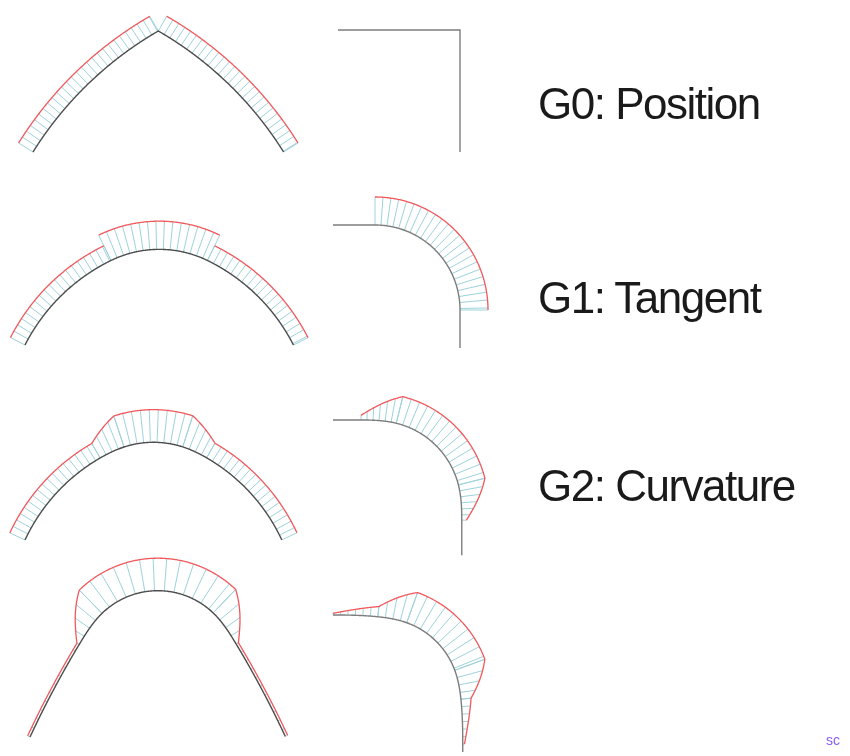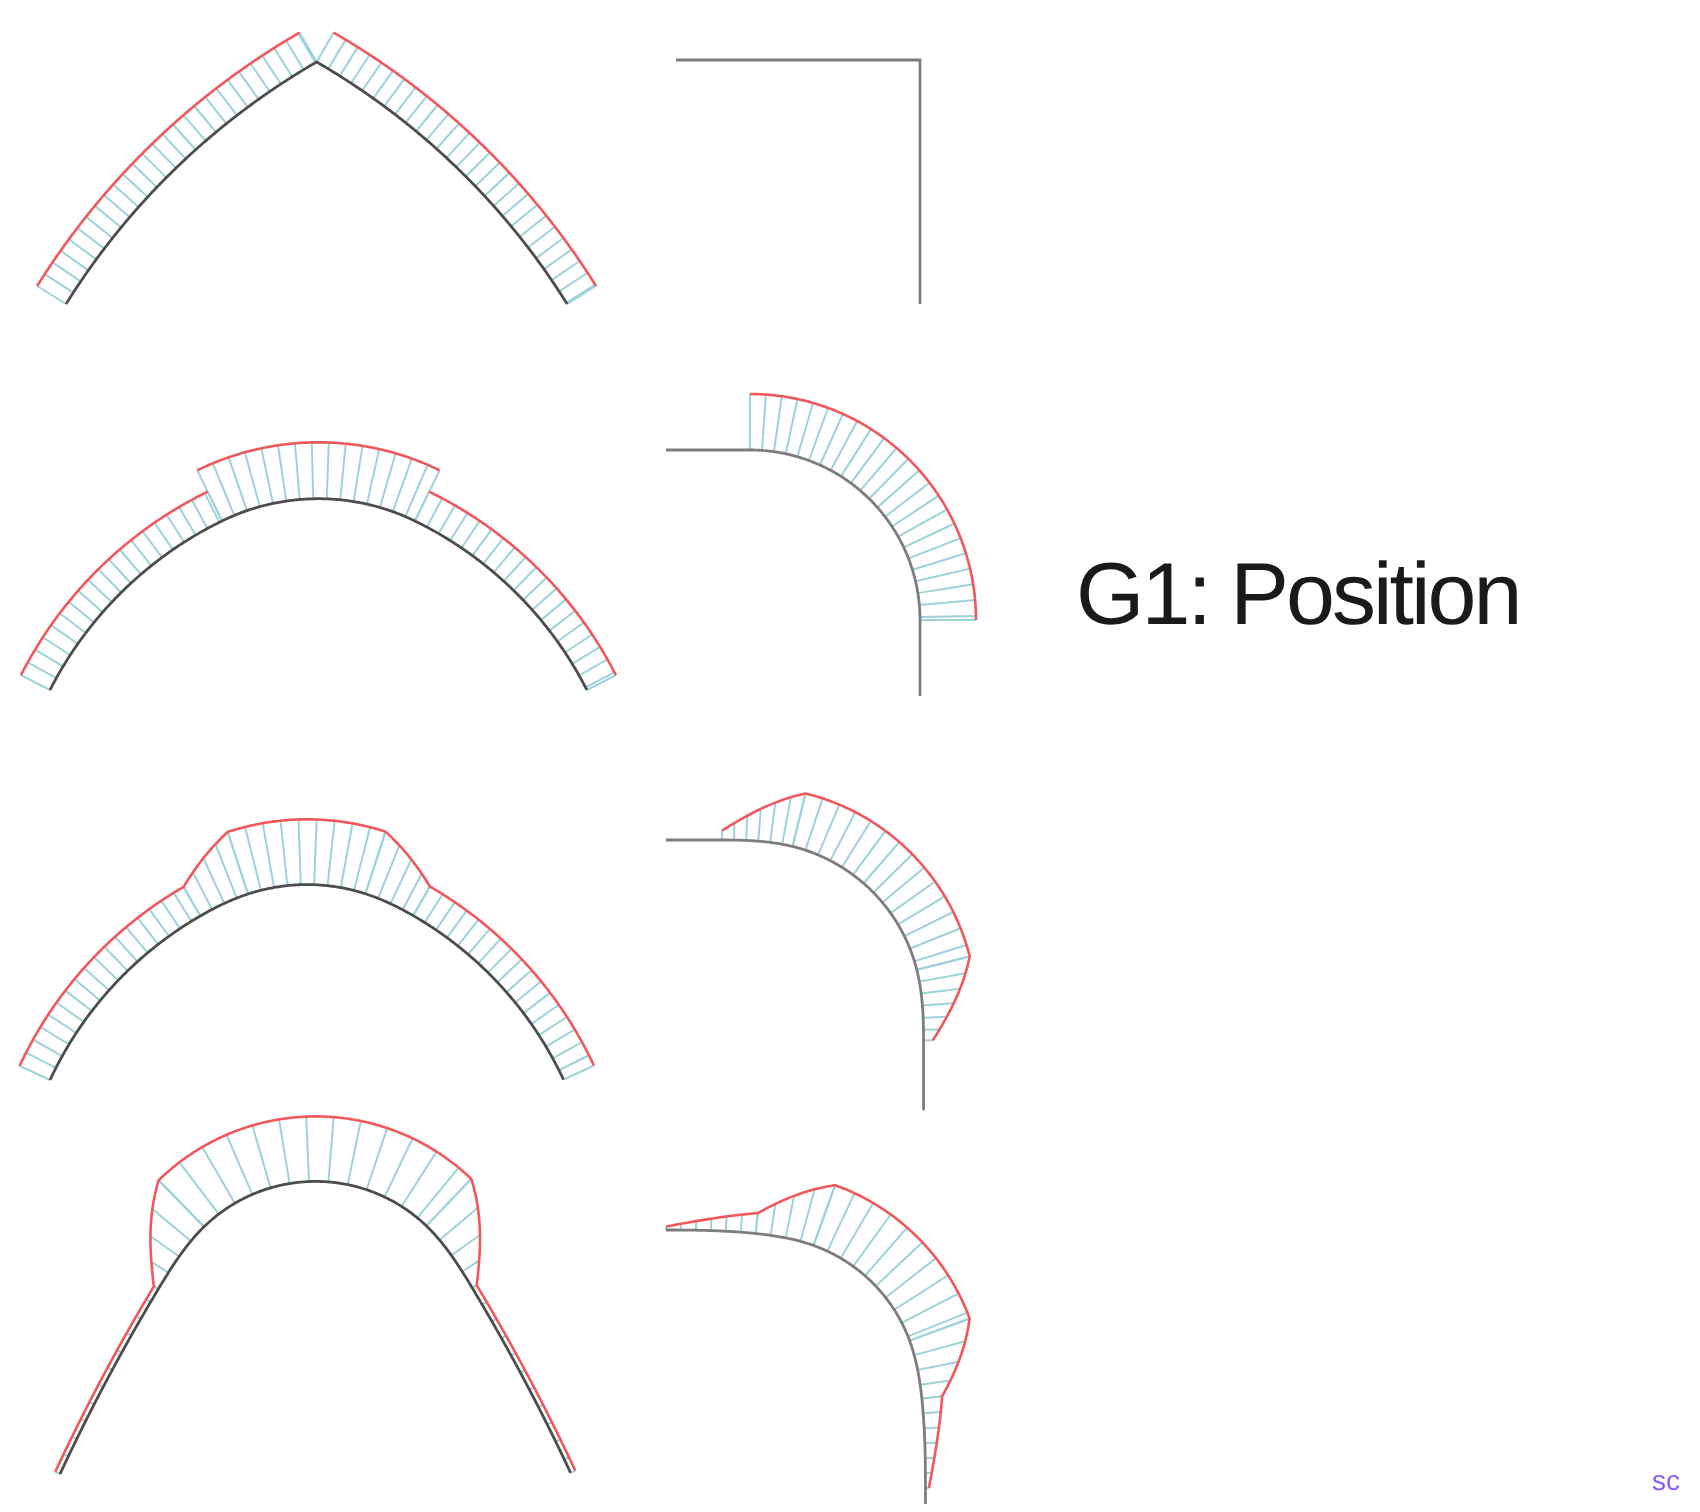--- a/index.html
+++ b/index.html
@@ -352,16 +352,18 @@
         <line x1="462.09" y1="714.13" x2="469.47" y2="713.73" stroke="#9ed2db" stroke-width="1"></line>
         <line x1="462.41" y1="721.60" x2="468.38" y2="721.40" stroke="#9ed2db" stroke-width="1"></line>
         <line x1="462.61" y1="729.08" x2="467.16" y2="729.00" stroke="#9ed2db" stroke-width="1"></line>
         <line x1="462.70" y1="736.56" x2="465.83" y2="736.54" stroke="#9ed2db" stroke-width="1"></line>
         <line x1="462.73" y1="744.04" x2="464.44" y2="744.04" stroke="#9ed2db" stroke-width="1"></line>
         <polyline points="333.00,613.29 333.75,613.15 334.50,613.01 335.25,612.87 336.00,612.73 336.75,612.59 337.50,612.45 338.25,612.31 339.00,612.17 339.75,612.03 340.50,611.89 341.25,611.76 342.01,611.62 342.76,611.49 343.51,611.35 344.27,611.22 345.02,611.09 345.77,610.95 346.53,610.82 347.28,610.69 348.04,610.56 348.80,610.43 349.55,610.31 350.31,610.18 351.07,610.06 351.83,609.93 352.59,609.81 353.35,609.69 354.11,609.57 354.87,609.45 355.63,609.33 356.40,609.21 357.16,609.10 357.93,608.99 358.69,608.87 359.46,608.76 360.22,608.65 360.99,608.55 361.76,608.44 362.53,608.33 363.30,608.23 364.07,608.13 364.84,608.03 365.61,607.93 366.38,607.84 367.16,607.74 367.93,607.65 368.71,607.56 369.49,607.47 370.26,607.39 371.04,607.30 371.82,607.22 372.60,607.14 373.38,607.06 374.17,606.98 374.95,606.91 375.73,606.84 376.52,606.77 377.31,606.70 378.09,606.64 378.88,606.58 378.88,606.58 379.73,606.10 380.58,605.64 381.43,605.17 382.30,604.71 383.16,604.25 384.03,603.79 384.91,603.34 385.80,602.90 386.69,602.45 387.59,602.02 388.50,601.58 389.41,601.16 390.33,600.73 391.26,600.32 392.20,599.91 393.14,599.50 394.10,599.10 395.06,598.71 396.03,598.33 397.01,597.95 398.00,597.58 399.00,597.22 400.01,596.87 401.03,596.52 402.05,596.18 403.09,595.86 404.14,595.54 405.20,595.23 406.27,594.93 407.35,594.65 408.44,594.37 409.54,594.10 410.66,593.85 411.78,593.61 412.92,593.38 414.06,593.17 415.22,592.96 416.39,592.77 417.57,592.60 417.57,592.60 418.56,592.96 419.54,593.33 420.52,593.71 421.50,594.09 422.47,594.49 423.44,594.90 424.41,595.31 425.37,595.73 426.33,596.17 427.28,596.61 428.23,597.06 429.18,597.52 430.12,597.99 431.06,598.46 431.99,598.95 432.91,599.45 433.84,599.95 434.75,600.46 435.67,600.98 436.58,601.51 437.48,602.05 438.38,602.59 439.27,603.15 440.16,603.71 441.04,604.28 441.92,604.86 442.79,605.45 443.65,606.04 444.51,606.65 445.37,607.26 446.22,607.88 447.06,608.51 447.90,609.14 448.73,609.79 449.55,610.44 450.37,611.10 451.18,611.76 451.99,612.44 452.79,613.12 453.58,613.81 454.37,614.51 455.15,615.21 455.92,615.92 456.69,616.64 457.45,617.36 458.20,618.10 458.95,618.84 459.69,619.58 460.42,620.34 461.15,621.10 461.87,621.87 462.58,622.64 463.28,623.42 463.98,624.21 464.67,625.00 465.35,625.80 466.02,626.61 466.69,627.42 467.35,628.24 468.00,629.06 468.64,629.90 469.28,630.73 469.90,631.58 470.52,632.43 471.13,633.28 471.74,634.14 472.33,635.01 472.92,635.88 473.50,636.76 474.07,637.64 474.63,638.53 475.19,639.42 475.73,640.32 476.27,641.22 476.80,642.13 477.32,643.04 477.83,643.96 478.33,644.88 478.83,645.81 479.31,646.74 479.79,647.68 480.26,648.62 480.72,649.57 481.17,650.51 481.61,651.47 482.04,652.43 482.46,653.39 482.88,654.35 483.28,655.32 483.68,656.30 484.06,657.27 484.44,658.26 484.81,659.24 484.81,659.24 484.65,660.43 484.47,661.60 484.28,662.77 484.08,663.92 483.86,665.06 483.63,666.19 483.39,667.31 483.13,668.42 482.86,669.52 482.59,670.61 482.30,671.68 482.00,672.75 481.69,673.80 481.37,674.85 481.04,675.88 480.70,676.90 480.35,677.92 480.00,678.92 479.64,679.92 479.27,680.91 478.89,681.88 478.50,682.85 478.11,683.81 477.71,684.76 477.30,685.70 476.89,686.64 476.47,687.56 476.05,688.48 475.62,689.39 475.19,690.29 474.75,691.19 474.31,692.08 473.86,692.96 473.41,693.84 472.95,694.71 472.49,695.57 472.03,696.43 471.56,697.29 471.09,698.14 471.09,698.14 471.03,698.92 470.97,699.71 470.91,700.50 470.84,701.28 470.77,702.07 470.70,702.85 470.62,703.64 470.55,704.42 470.47,705.20 470.39,705.98 470.30,706.76 470.22,707.54 470.13,708.31 470.04,709.09 469.95,709.87 469.86,710.64 469.77,711.41 469.67,712.19 469.57,712.96 469.47,713.73 469.37,714.50 469.27,715.27 469.16,716.04 469.06,716.81 468.95,717.57 468.84,718.34 468.73,719.11 468.61,719.87 468.50,720.63 468.38,721.40 468.27,722.16 468.15,722.92 468.03,723.68 467.91,724.44 467.79,725.20 467.66,725.96 467.54,726.72 467.41,727.48 467.29,728.24 467.16,729.00 467.03,729.75 466.90,730.51 466.77,731.26 466.64,732.02 466.51,732.77 466.37,733.53 466.24,734.28 466.11,735.03 465.97,735.78 465.83,736.54 465.70,737.29 465.56,738.04 465.42,738.79 465.28,739.54 465.14,740.29 465.00,741.04 464.86,741.79 464.72,742.54 464.58,743.29 464.44,744.04" stroke="#f0585c" stroke-width="1.3"></polyline>
         <polyline points="333.00,615.00 333.75,615.00 334.50,615.00 335.24,615.00 335.99,615.00 336.74,615.01 337.49,615.01 338.24,615.01 338.98,615.01 339.73,615.02 340.48,615.02 341.23,615.03 341.98,615.03 342.72,615.04 343.47,615.05 344.22,615.06 344.97,615.07 345.72,615.08 346.46,615.09 347.21,615.10 347.96,615.11 348.71,615.13 349.46,615.14 350.20,615.16 350.95,615.17 351.70,615.19 352.45,615.21 353.19,615.23 353.94,615.25 354.69,615.28 355.44,615.30 356.18,615.33 356.93,615.35 357.68,615.38 358.43,615.41 359.17,615.44 359.92,615.47 360.67,615.51 361.42,615.54 362.16,615.58 362.91,615.62 363.66,615.66 364.40,615.70 365.15,615.74 365.90,615.79 366.64,615.83 367.39,615.88 368.14,615.93 368.88,615.98 369.63,616.04 370.37,616.09 371.12,616.15 371.87,616.21 372.61,616.27 373.36,616.34 374.10,616.40 374.85,616.47 375.59,616.54 376.34,616.61 377.08,616.69 377.82,616.76 378.58,616.84 379.33,616.92 380.09,617.01 380.84,617.09 381.60,617.18 382.35,617.28 383.11,617.37 383.86,617.47 384.61,617.57 385.36,617.68 386.11,617.79 386.87,617.90 387.62,618.02 388.37,618.13 389.12,618.26 389.86,618.39 390.61,618.52 391.36,618.65 392.11,618.80 392.85,618.94 393.59,619.09 394.34,619.25 395.08,619.41 395.82,619.57 396.56,619.74 397.30,619.92 398.04,620.10 398.78,620.28 399.51,620.47 400.24,620.67 400.98,620.87 401.71,621.08 402.43,621.30 403.16,621.52 403.89,621.75 404.61,621.98 405.33,622.22 406.05,622.47 406.76,622.72 407.47,622.98 408.17,623.24 408.87,623.51 409.57,623.79 410.26,624.07 410.96,624.36 411.65,624.66 412.33,624.96 413.02,625.27 413.70,625.58 414.38,625.90 415.05,626.23 415.72,626.57 416.39,626.91 417.06,627.25 417.72,627.61 418.38,627.97 419.04,628.33 419.69,628.71 420.34,629.08 420.98,629.47 421.62,629.86 422.26,630.25 422.89,630.66 423.52,631.06 424.15,631.48 424.77,631.90 425.39,632.32 426.01,632.75 426.62,633.19 427.22,633.63 427.82,634.08 428.42,634.54 429.02,635.00 429.61,635.46 430.19,635.93 430.77,636.41 431.35,636.89 431.92,637.38 432.48,637.87 433.05,638.37 433.60,638.87 434.16,639.38 434.70,639.89 435.25,640.41 435.79,640.93 436.32,641.46 436.85,641.99 437.37,642.53 437.89,643.07 438.40,643.62 438.91,644.18 439.41,644.73 439.91,645.30 440.40,645.86 440.89,646.43 441.37,647.01 441.84,647.59 442.31,648.18 442.78,648.77 443.24,649.36 443.69,649.96 444.14,650.56 444.58,651.17 445.02,651.78 445.45,652.39 445.88,653.01 446.30,653.63 446.71,654.26 447.12,654.89 447.52,655.52 447.91,656.16 448.30,656.80 448.69,657.45 449.07,658.10 449.44,658.75 449.80,659.40 450.16,660.06 450.51,660.73 450.86,661.39 451.20,662.06 451.54,662.73 451.86,663.41 452.19,664.09 452.50,664.77 452.81,665.45 453.11,666.14 453.41,666.83 453.70,667.52 453.98,668.22 454.26,668.92 454.53,669.62 454.79,670.32 455.05,671.03 455.30,671.75 455.55,672.47 455.79,673.19 456.02,673.91 456.25,674.63 456.47,675.36 456.68,676.09 456.89,676.82 457.09,677.55 457.29,678.29 457.48,679.02 457.67,679.76 457.85,680.49 458.02,681.23 458.19,681.97 458.36,682.72 458.52,683.46 458.67,684.20 458.82,684.95 458.96,685.69 459.11,686.44 459.24,687.19 459.37,687.93 459.50,688.68 459.62,689.43 459.74,690.18 459.86,690.93 459.97,691.68 460.08,692.43 460.18,693.19 460.29,693.94 460.38,694.69 460.48,695.45 460.57,696.20 460.66,696.95 460.75,697.71 460.83,698.46 460.91,699.22 460.99,699.96 461.07,700.71 461.14,701.45 461.21,702.20 461.28,702.94 461.35,703.68 461.41,704.43 461.48,705.18 461.54,705.92 461.60,706.67 461.65,707.41 461.71,708.16 461.76,708.90 461.81,709.65 461.86,710.40 461.91,711.14 461.96,711.89 462.00,712.64 462.05,713.38 462.09,714.13 462.13,714.88 462.16,715.62 462.20,716.37 462.24,717.12 462.27,717.87 462.30,718.61 462.33,719.36 462.36,720.11 462.39,720.86 462.41,721.60 462.44,722.35 462.46,723.10 462.49,723.85 462.51,724.59 462.53,725.34 462.55,726.09 462.56,726.84 462.58,727.58 462.60,728.33 462.61,729.08 462.62,729.83 462.64,730.58 462.65,731.32 462.66,732.07 462.67,732.82 462.68,733.57 462.69,734.32 462.69,735.06 462.70,735.81 462.70,736.56 462.71,737.31 462.71,738.06 462.72,738.80 462.72,739.55 462.72,740.30 462.73,741.05 462.73,741.80 462.73,742.54 462.73,743.29 462.73,744.04 462.73,744.77 462.73,745.49 462.73,746.22 462.73,746.95 462.73,747.68 462.73,748.40 462.73,749.13 462.73,749.86 462.73,750.58 462.73,751.31 462.73,752.04" stroke="#7d7d7d" stroke-width="1.4"></polyline>
       </g>
     </svg>
 
-  <div class="row-label label-g1">G1: Position</div>
+  <div class="row-label label-g0">G0: Position</div>
+  <div class="row-label label-g1">G1: Tangent</div>
+  <div class="row-label label-g2">G2: Curvature</div>
 
   <div class="watermark">sc</div>
 </div>
 
 </body></html>

